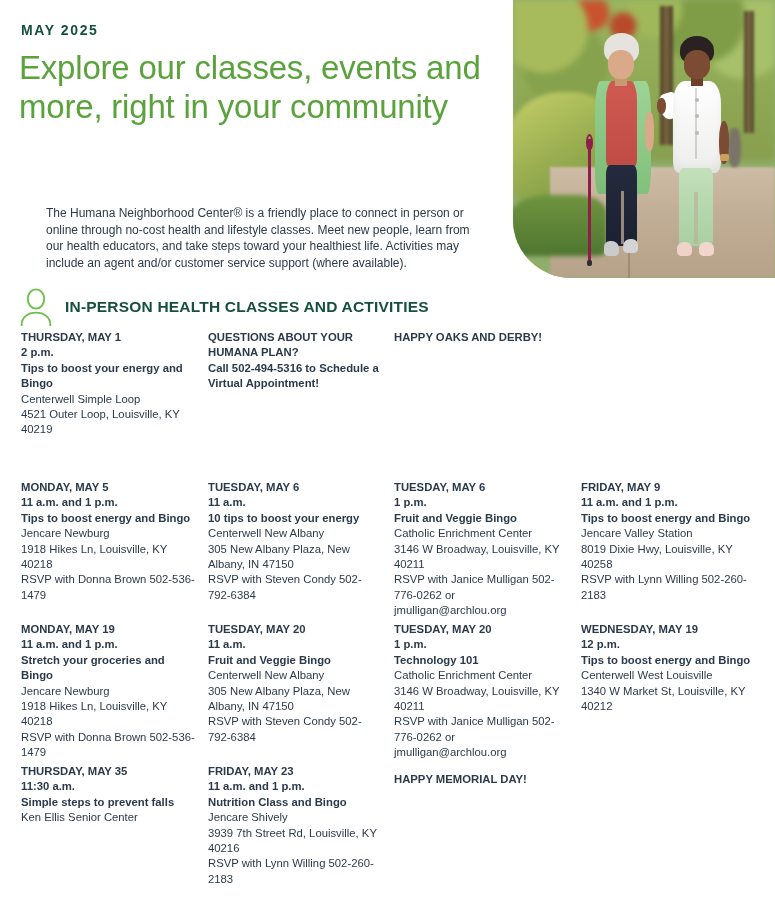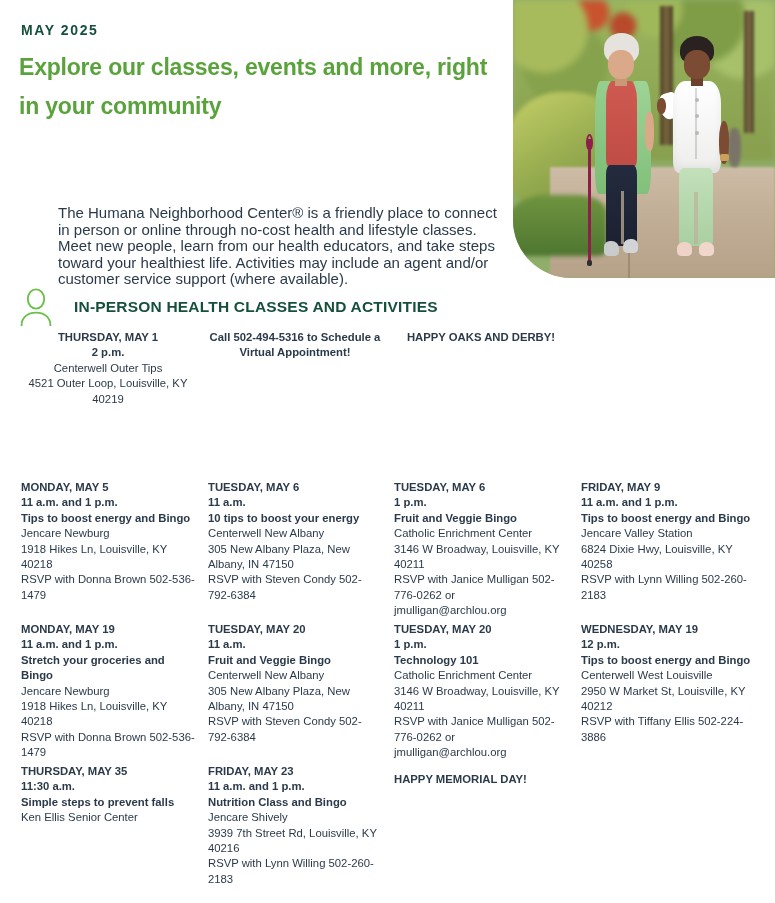--- a/index.html
+++ b/index.html
@@ -153,61 +153,60 @@
     font-size: 14px;
     font-weight: bold;
     letter-spacing: 1.6px;
     color: #14503a;
   }
 
   .headline {
     position: absolute;
     left: 19px; top: 48px;
     width: 470px;
-    font-size: 23px;
+    font-size: 33px;
     line-height: 39px;
-    font-weight: bold;
+    font-weight: normal;
     color: #5aa33c;
     letter-spacing: -0.2px;
   }
 
   .intro {
     position: absolute;
     left: 46px; top: 205px;
     width: 442px;
-    font-size: 15px;
+    font-size: 12px;
     line-height: 16.5px;
     color: #2b3a4a;
-    margin-left: 12px;
   }
 
   
   .section-head {
     position: absolute;
     left: 19px; top: 288px;
     display: flex;
     align-items: center;
-    gap: 21px;
+    gap: 12px;
   }
   .person-icon { width: 34px; height: 38px; display: block; }
   .section-title {
     font-size: 15.5px;
     font-weight: bold;
     letter-spacing: 0.2px;
     color: #14503a;
   }
 
   
   .grid {
     position: absolute;
     left: 21px; top: 330px;
     width: 744px;
   }
   .grid-row { position: relative; }
-  .grid-row.r1 { height: 150px; text-align: center; }
+  .grid-row.r1 { height: 150px; }
   .grid-row.r2 { height: 142px; }
   .grid-row.r3 { height: 142px; }
   .grid-row.r4 { height: 140px; }
 
   .cell {
     position: absolute;
     top: 0;
     width: 174px;
     font-size: 11.3px;
     line-height: 15.4px;
@@ -288,24 +287,26 @@
     </span>
     <span class="section-title">IN-PERSON HEALTH CLASSES AND ACTIVITIES</span>
   </div>
 
   <div class="grid">
 
     <div class="grid-row r1">
       <div class="cell c1">
         <span class="ln b">THURSDAY, MAY 1</span>
         <span class="ln b">2 p.m.</span>
-        <span class="ln">Centerwell Outer Tips</span>
+        <span class="ln b">Tips to boost your energy and Bingo</span>
+        <span class="ln">Centerwell Simple Loop</span>
         <span class="ln">4521 Outer Loop, Louisville, KY 40219</span>
       </div>
       <div class="cell c2">
+        <span class="ln b">QUESTIONS ABOUT YOUR HUMANA PLAN?</span>
         <span class="ln b">Call 502-494-5316 to Schedule a Virtual Appointment!</span>
       </div>
       <div class="cell c3">
         <span class="ln b">HAPPY OAKS AND DERBY!</span>
       </div>
     </div>
 
     <div class="grid-row r2">
       <div class="cell c1">
         <span class="ln b">MONDAY, MAY 5</span>
@@ -329,21 +330,21 @@
         <span class="ln b">Fruit and Veggie Bingo</span>
         <span class="ln">Catholic Enrichment Center</span>
         <span class="ln">3146 W Broadway, Louisville, KY 40211</span>
         <span class="ln">RSVP with Janice Mulligan 502-776-0262 or jmulligan@archlou.org</span>
       </div>
       <div class="cell c4">
         <span class="ln b">FRIDAY, MAY 9</span>
         <span class="ln b">11 a.m. and 1 p.m.</span>
         <span class="ln b">Tips to boost energy and Bingo</span>
         <span class="ln">Jencare Valley Station</span>
-        <span class="ln">6824 Dixie Hwy, Louisville, KY 40258</span>
+        <span class="ln">8019 Dixie Hwy, Louisville, KY 40258</span>
         <span class="ln">RSVP with Lynn Willing 502-260-2183</span>
       </div>
     </div>
 
     <div class="grid-row r3">
       <div class="cell c1">
         <span class="ln b">MONDAY, MAY 19</span>
         <span class="ln b">11 a.m. and 1 p.m.</span>
         <span class="ln b">Stretch your groceries and Bingo</span>
         <span class="ln">Jencare Newburg</span>
@@ -364,22 +365,21 @@
         <span class="ln b">Technology 101</span>
         <span class="ln">Catholic Enrichment Center</span>
         <span class="ln">3146 W Broadway, Louisville, KY 40211</span>
         <span class="ln">RSVP with Janice Mulligan 502-776-0262 or jmulligan@archlou.org</span>
       </div>
       <div class="cell c4">
         <span class="ln b">WEDNESDAY, MAY 19</span>
         <span class="ln b">12 p.m.</span>
         <span class="ln b">Tips to boost energy and Bingo</span>
         <span class="ln">Centerwell West Louisville</span>
-        <span class="ln">2950 W Market St, Louisville, KY 40212</span>
-        <span class="ln">RSVP with Tiffany Ellis 502-224-3886</span>
+        <span class="ln">1340 W Market St, Louisville, KY 40212</span>
       </div>
     </div>
 
     <div class="grid-row r4">
       <div class="cell c1">
         <span class="ln b">THURSDAY, MAY 35</span>
         <span class="ln b">11:30 a.m.</span>
         <span class="ln b">Simple steps to prevent falls</span>
         <span class="ln">Ken Ellis Senior Center</span>
       </div>

